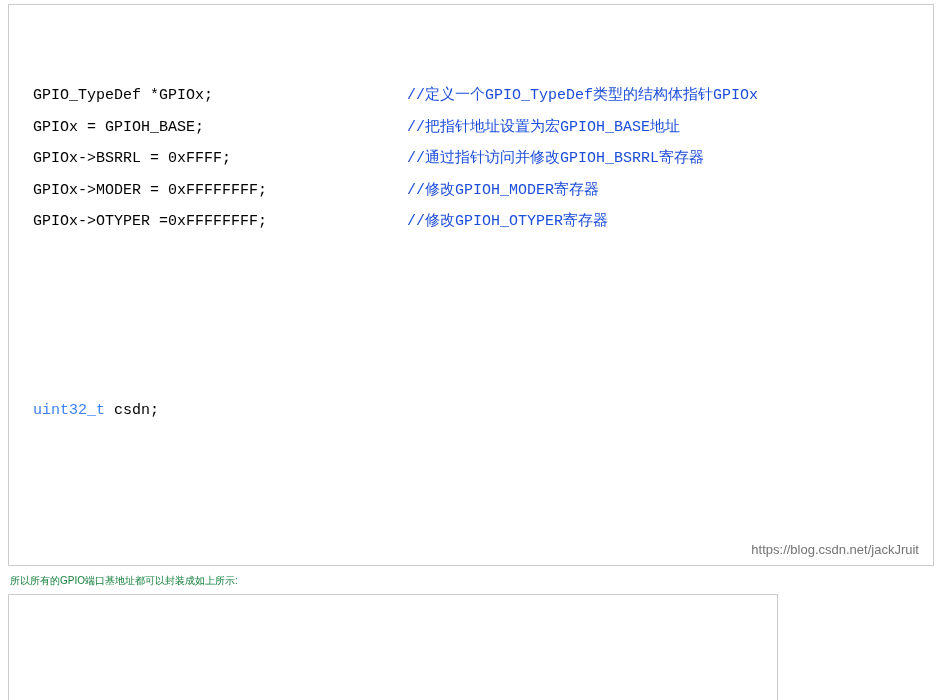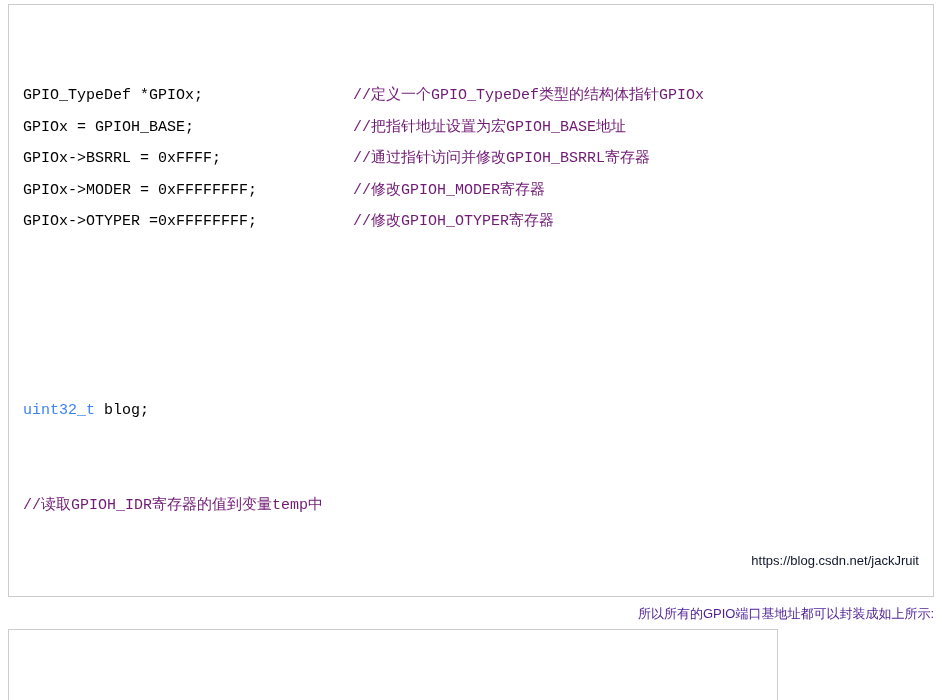--- a/index.html
+++ b/index.html
@@ -7,63 +7,62 @@
     font-family: "Microsoft YaHei", "SimSun", Arial, sans-serif;
     background: #ffffff;
     padding: 4px 8px;
     width: 942px;
     font-size: 14px;
     color: #333;
   }
   .code-box {
     border: 1px solid #cccccc;
     background: #ffffff;
-    padding: 12px 14px;
+    padding: 12px 24px;
     margin-bottom: 8px;
     font-family: "Courier New", Consolas, monospace;
     font-size: 15px;
     line-height: 2.1;
     white-space: pre;
     overflow: hidden;
     position: relative;
   }
   .code-box-2 {
     width: 770px;
     line-height: 2.0;
   }
   .caption {
-    font-size: 13px;
-    color: #4c1d95;
+    font-size: 10px;
+    color: #15803d;
     margin: 6px 0 6px 2px;
     font-family: "Microsoft YaHei", "SimSun", Arial, sans-serif;
-    text-align: right;
   }
   .code-line { display: flex; }
   .code-left { flex: 0 0 330px; }
   .c-black { color: #000000; }
   .c-kw    { color: #3b82f6; }
-  .c-green { color: #701a75; }
+  .c-green { color: #1d4ed8; margin-left: 44px; }
   .watermark1 {
     position: absolute;
     right: 14px;
-    bottom: 22px;
-    color: #0f172a;
+    bottom: 1px;
+    color: #737373;
     font-size: 13px;
     font-family: Arial, sans-serif;
     user-select: none;
   }
 </style>
 </head>
 <body>
 
 <div class="code-box">
   <div id="b1-lines"><div class="code-line"><span class="code-left c-black">GPIO_TypeDef *GPIOx;</span><span class="c-green">//定义一个GPIO_TypeDef类型的结构体指针GPIOx</span></div><div class="code-line"><span class="code-left c-black">GPIOx = GPIOH_BASE;</span><span class="c-green">//把指针地址设置为宏GPIOH_BASE地址</span></div><div class="code-line"><span class="code-left c-black">GPIOx-&gt;BSRRL = 0xFFFF;</span><span class="c-green">//通过指针访问并修改GPIOH_BSRRL寄存器</span></div><div class="code-line"><span class="code-left c-black">GPIOx-&gt;MODER = 0xFFFFFFFF;</span><span class="c-green">//修改GPIOH_MODER寄存器</span></div><div class="code-line"><span class="code-left c-black">GPIOx-&gt;OTYPER =0xFFFFFFFF;</span><span class="c-green">//修改GPIOH_OTYPER寄存器</span></div></div>
   <div class="code-line">&nbsp;</div>
-  <div class="code-line"><span class="code-left"><span class="c-kw">uint32_t</span><span class="c-black"> blog;</span></span></div>
-  <div class="code-line"><span class="c-green">//读取GPIOH_IDR寄存器的值到变量temp中</span></div>
+  <div class="code-line"><span class="code-left"><span class="c-kw">uint32_t</span><span class="c-black"> csdn;</span></span></div>
+  <div class="code-line"></div>
   <div class="watermark1">https://blog.csdn.net/jackJruit</div>
 </div>
 
 <div class="caption">所以所有的GPIO端口基地址都可以封装成如上所示:</div>
 
 <div class="code-box code-box-2">
   
   
   
 </div>

